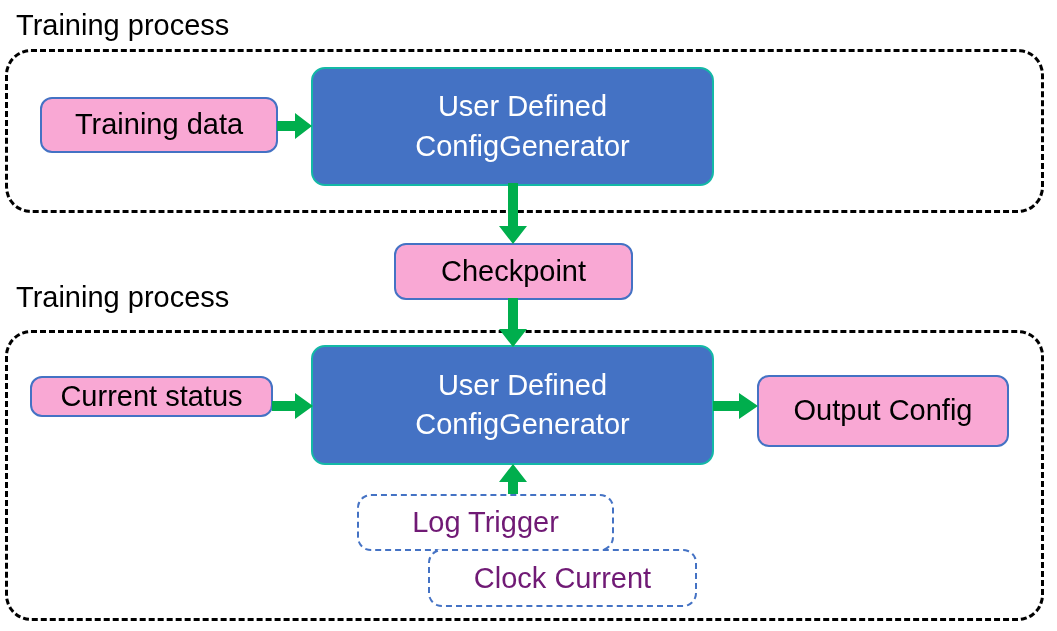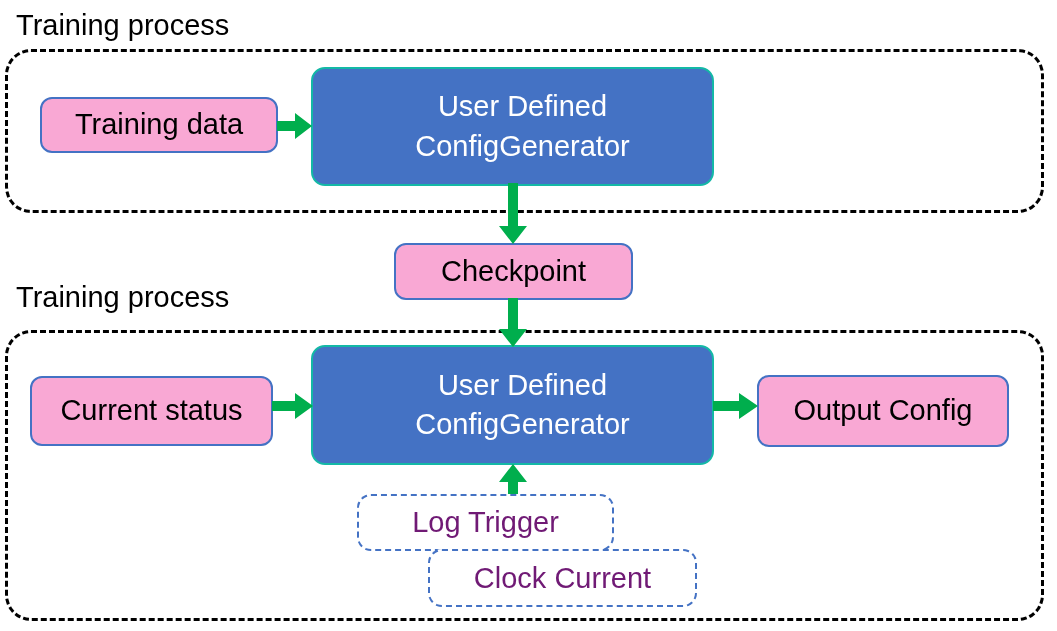--- a/index.html
+++ b/index.html
@@ -49,21 +49,21 @@
     display: flex;
     align-items: center;
     justify-content: center;
     color: #000000;
     font-size: 29px;
     line-height: 1.1;
     white-space: nowrap;
   }
   #box-training-data  { left: 40px;  top: 97px;  width: 238px; height: 56px; }
   #box-checkpoint     { left: 394px; top: 243px; width: 239px; height: 57px; }
-  #box-current-status { left: 30px;  top: 376px; width: 243px; height: 70px; }
+  #box-current-status { left: 30px;  top: 376px; width: 243px; height: 41px; }
   #box-output-config  { left: 757px; top: 375px; width: 252px; height: 72px; }
 
   
   .blue-box {
     position: absolute;
     box-sizing: border-box;
     background: #4472C4;
     border: 2px solid #14b8a6;
     border-radius: 14px;
     display: flex;

